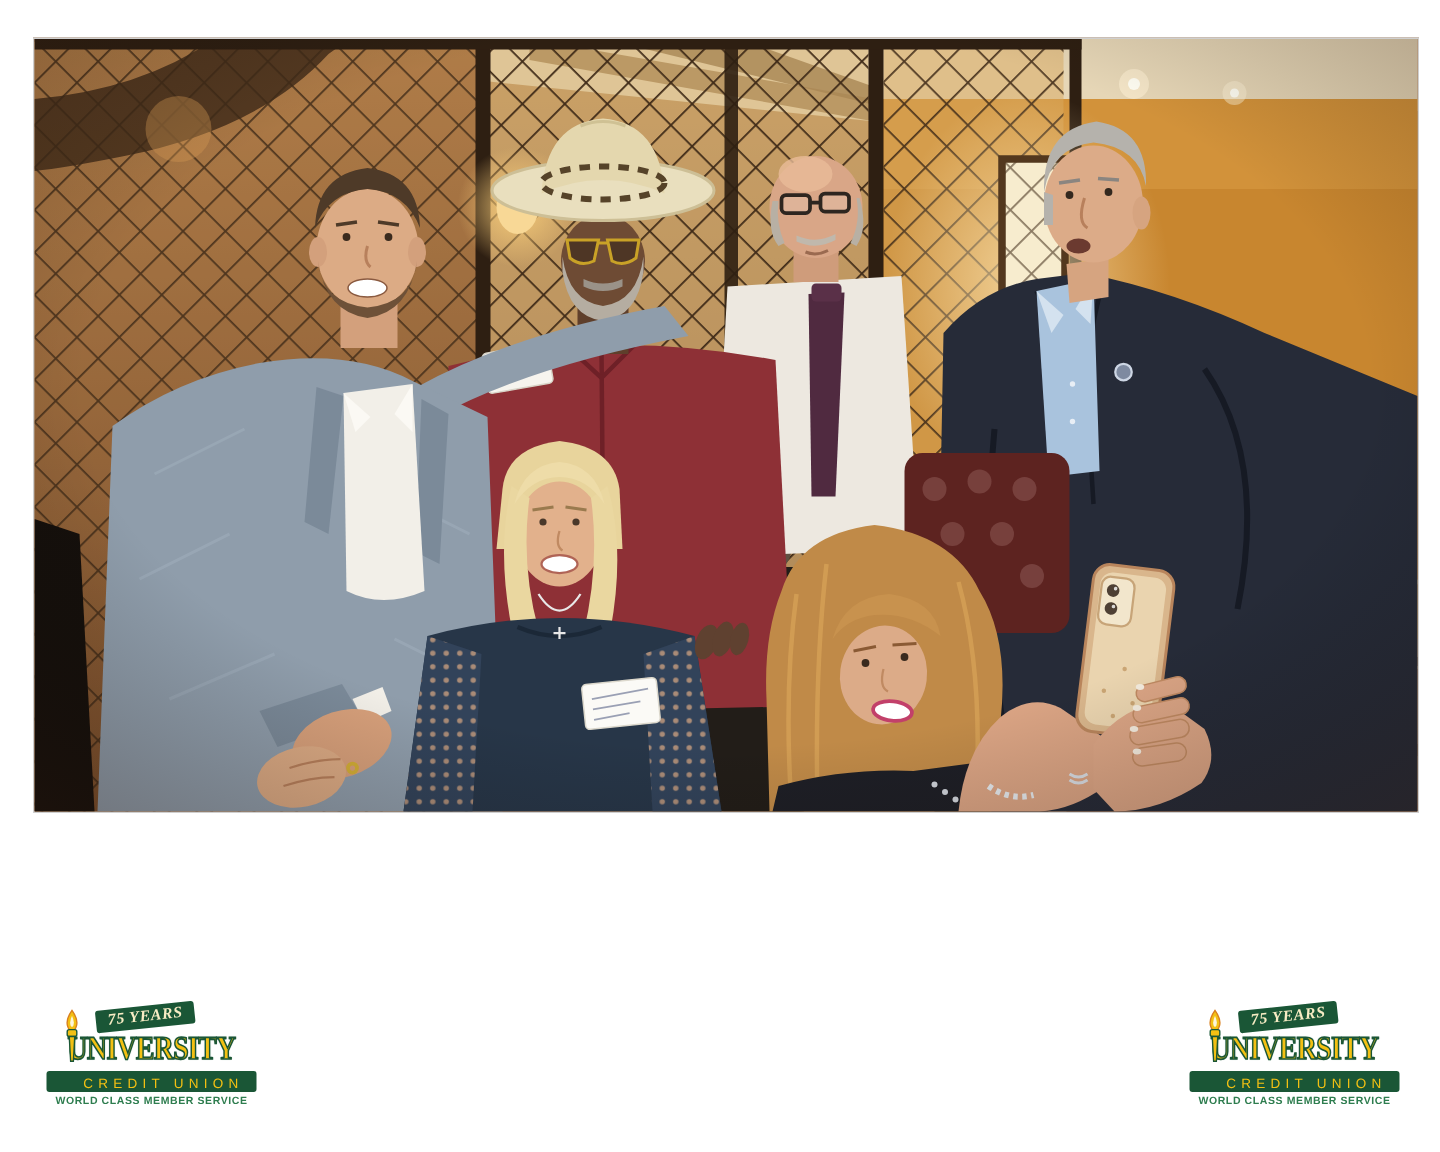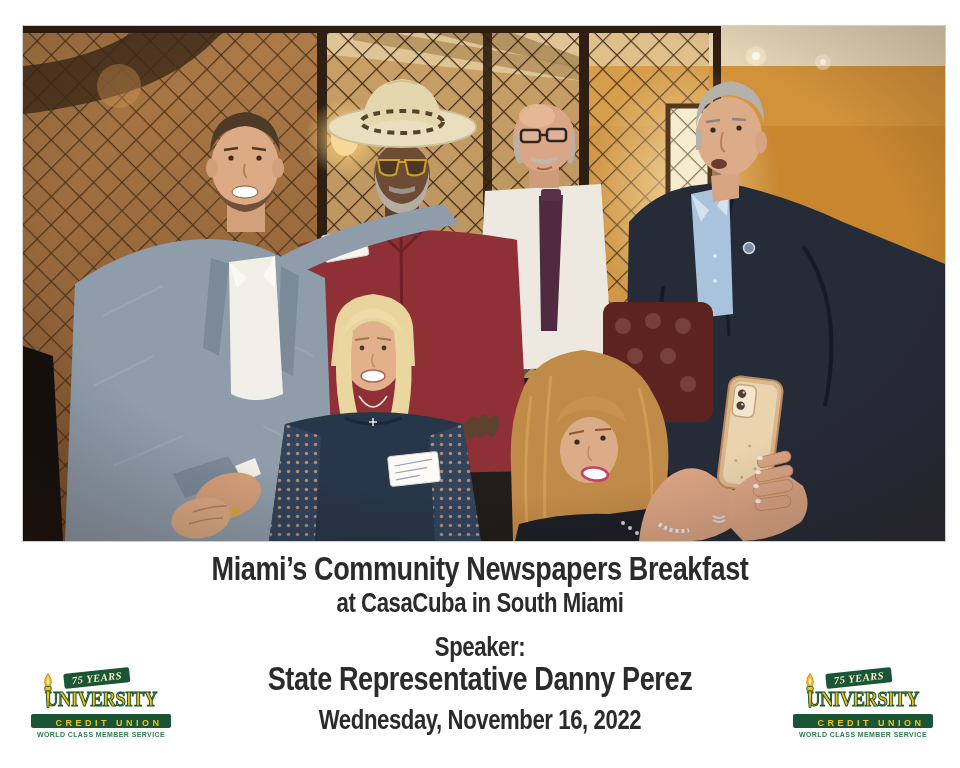--- a/index.html
+++ b/index.html
@@ -25,21 +25,21 @@
               background:#1a5636;color:#f7ecc4;z-index:1;transform:rotate(-6deg);
               transform-origin:left center;border-radius:2px;
               font-family:"Liberation Serif",serif;font-style:italic;font-weight:bold;
               font-size:10.5px;letter-spacing:.5px;white-space:nowrap;}
   .ucu-name{position:absolute;top:12px;width:100%;text-align:center;z-index:2;
             font-family:"Liberation Serif",serif;font-weight:bold;font-size:22px;
             color:#f3c013;letter-spacing:-.5px;transform:scaleX(.84);
             -webkit-text-stroke:1.1px #1a5636;text-shadow:0 0 1px #1a5636;white-space:nowrap;}
   .ucu-bar{position:absolute;top:40px;left:1px;right:1px;height:14px;line-height:14px;
            background:#1a5636;border-radius:2px;text-align:center;z-index:2;}
-  .ucu-bar span{color:#f3c013;font-weight:bold;font-size:9px;letter-spacing:3.5px;white-space:nowrap;margin-left:16px;}
+  .ucu-bar span{color:#f3c013;font-weight:normal;font-size:9px;letter-spacing:3.5px;white-space:nowrap;margin-left:16px;}
   .ucu-tagline{position:absolute;top:57px;width:100%;text-align:center;color:#2e7d4f;
                font-weight:bold;font-size:7px;letter-spacing:.4px;white-space:nowrap;}
 </style>
 </head>
 <body>
 
 <div class="page">
 
   <div class="photo">
     <svg viewBox="0 0 922 515" role="img">
@@ -331,27 +331,20 @@
           <path d="M690,490 q6,4 12,0"></path>
             <path d="M690,494 q6,4 12,0"></path>
         </g>
         <path d="M636,498 q14,10 30,6" stroke="#e4e8ec" stroke-width="4" stroke-dasharray="3 3" fill="none"></path>
       </g>
 
       <rect x="0" y="0" width="922" height="515" fill="url(#vig)"></rect>
     </svg>
   </div>
 
-  <div class="caption">
-    <span class="cap-line cap-l1">Miami’s Community Newspapers Breakfast</span>
-    <span class="cap-line cap-l2">at CasaCuba in South Miami</span>
-    <span class="cap-line cap-l3">Speaker:</span>
-    <span class="cap-line cap-l4">State Representative Danny Perez</span>
-    <span class="cap-line cap-l5">Wednesday, November 16, 2022</span>
-  </div>
 
   <div class="ucu-logo" style="left:30px">
     <svg class="ucu-torch" viewBox="0 0 24 40">
       <path d="M12,1 Q17,8 15,13 Q14,16 12,16 Q10,16 9,13 Q7,8 12,1 Z" fill="#f3c013" stroke="#d87f1e"></path>
       <path d="M12,5 Q14,9 13,12 Q12,14 11,12 Q10,9 12,5 Z" fill="#fdf6dc"></path>
       <rect x="8.5" y="15" width="7" height="5" rx="1.5" fill="#f3c013" stroke="#1a5636"></rect>
       <path d="M10,20 L14,20 L13,38 L11,38 Z" fill="#f3c013" stroke="#1a5636"></path>
     </svg>
     <div class="ucu-banner"><span>75 YEARS</span></div>
     <div class="ucu-name">UNIVERSITY</div>

